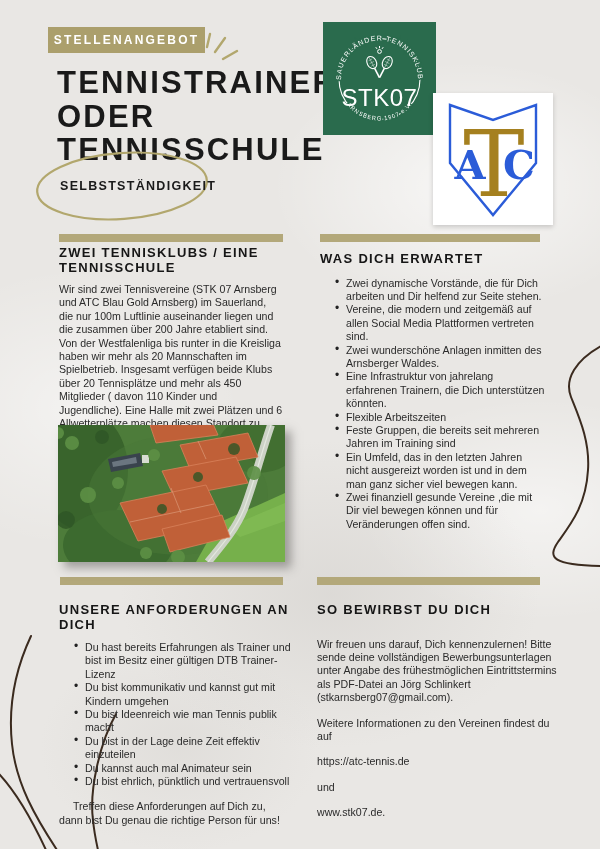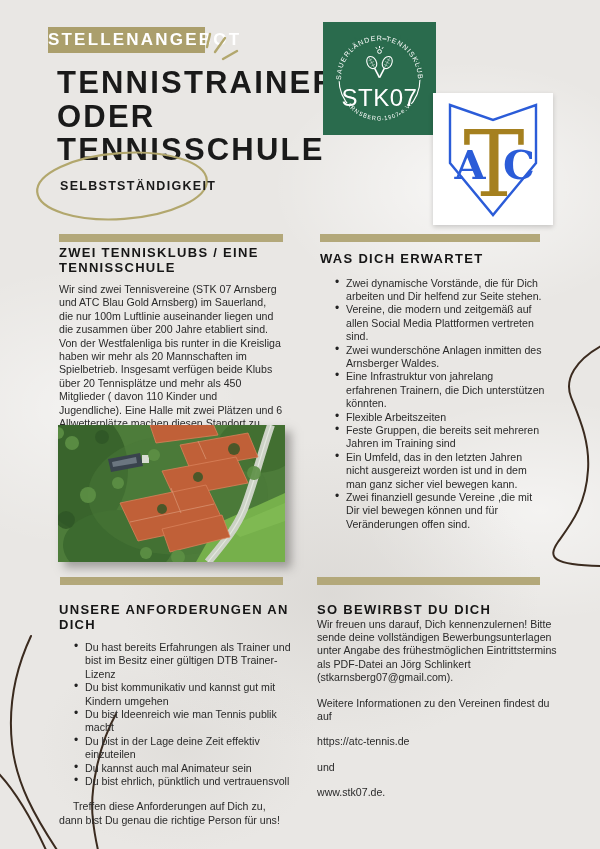--- a/index.html
+++ b/index.html
@@ -10,21 +10,21 @@
       radial-gradient(ellipse 280px 180px at 78% 22%, rgba(255,255,255,.65), rgba(255,255,255,0) 70%),
       radial-gradient(ellipse 240px 200px at 12% 48%, rgba(255,255,255,.45), rgba(255,255,255,0) 70%),
       radial-gradient(ellipse 300px 220px at 55% 70%, rgba(205,202,198,.45), rgba(205,202,198,0) 70%),
       radial-gradient(ellipse 260px 160px at 90% 60%, rgba(255,255,255,.5), rgba(255,255,255,0) 70%),
       radial-gradient(ellipse 200px 150px at 30% 88%, rgba(212,209,205,.4), rgba(212,209,205,0) 70%),
       #e9e7e4;
   }
   .layer{position:absolute;inset:0;pointer-events:none;}
   
   .badge{position:absolute;left:48px;top:27px;width:157px;height:26px;background:#ab9f6c;z-index:2;
-    color:#fff;font-weight:bold;font-size:17px;line-height:26px;letter-spacing:2.2px;text-align:center;}
+    color:#fff;font-weight:bold;font-size:12px;line-height:26px;letter-spacing:2.2px;text-align:center;}
   .sparkle{position:absolute;left:204px;top:26px;z-index:2;}
   
   .title{position:absolute;left:47px;top:56px;margin:10px;z-index:2;
     font-size:31px;line-height:33.5px;font-weight:800;letter-spacing:2.2px;color:#1a1a1a;}
   .ellipse-svg{position:absolute;left:33px;top:146px;z-index:2;}
   .subtitle{position:absolute;left:60px;top:179px;z-index:3;
     font-size:12.5px;font-weight:bold;letter-spacing:1.3px;color:#1a1a1a;}
   
   .logo-stk{position:absolute;left:323px;top:22px;width:113px;height:113px;z-index:2;}
   .logo-atc{position:absolute;left:433px;top:93px;width:120px;height:132px;background:#fff;z-index:3;
@@ -44,21 +44,21 @@
   .sec-req{left:59px;top:603px;width:246px;}
   .sec-apply{left:317px;top:603px;width:240px;}
   ul{margin:12px;padding:0;list-style:none;}
   .sec-expect ul{margin-top:10px;}
   .sec-req ul{margin-top:9px;}
   li{position:relative;padding-left:14px;}
   li::before{content:"\2022";position:absolute;left:3px;top:-1px;font-size:12px;color:#222;}
   .closing{margin-top:10px;}
   .closing .c1{padding-left:14px;}
   .sec-apply p{margin:12px 0 0 0;}
-  .sec-apply p.first{margin-top:0;}
+  .sec-apply p.first{margin-top:20px;}
   
   .photo{position:absolute;left:58px;top:425px;width:227px;height:137px;z-index:2;
     box-shadow:6px 6px 9px rgba(90,88,85,.5);}
   .photo svg{display:block;}
 </style>
 </head>
 <body>
 
 <div class="page">
 

